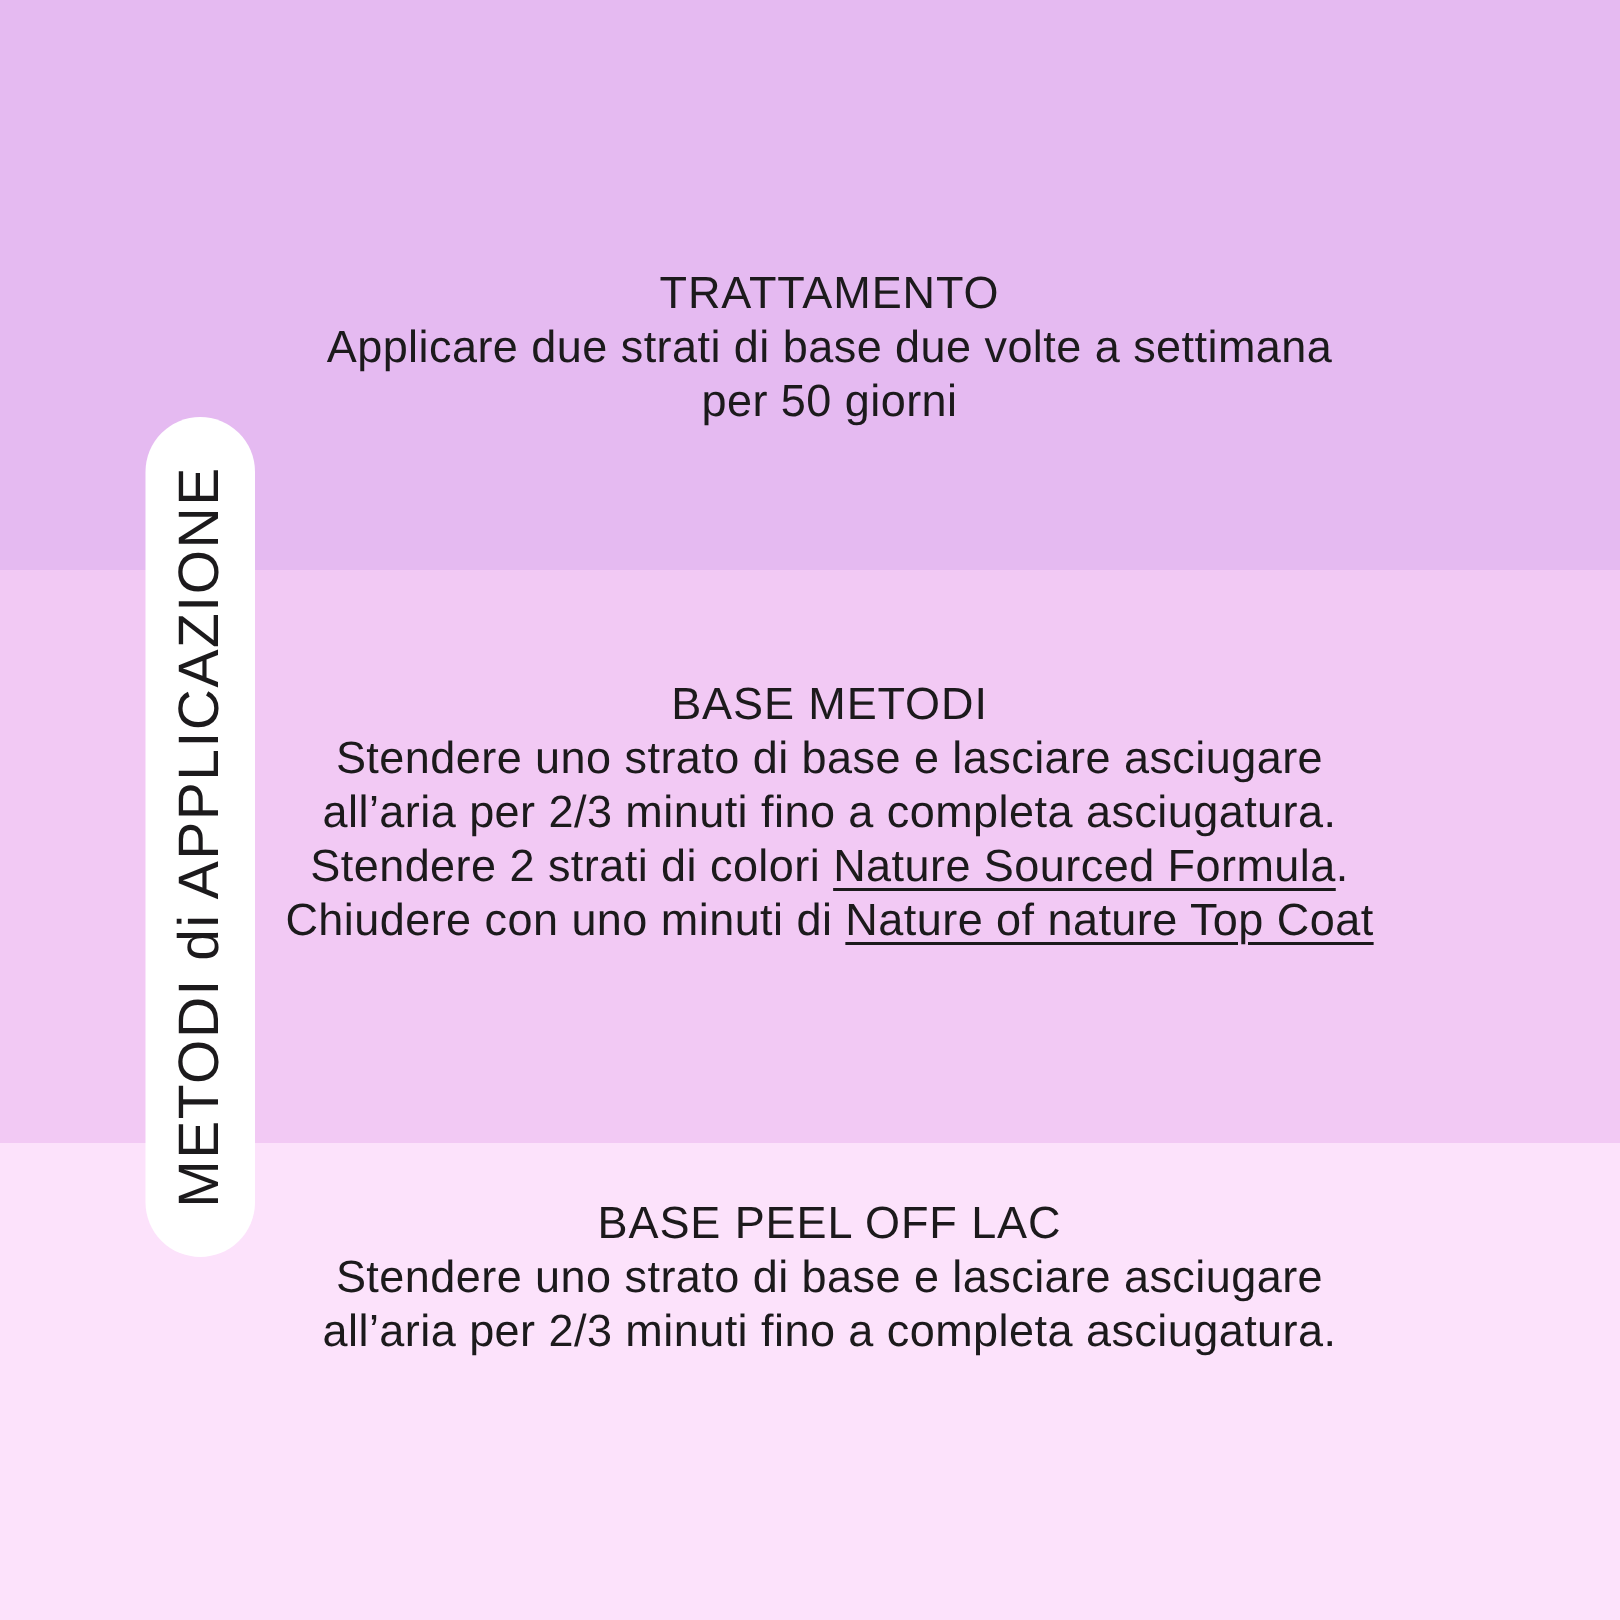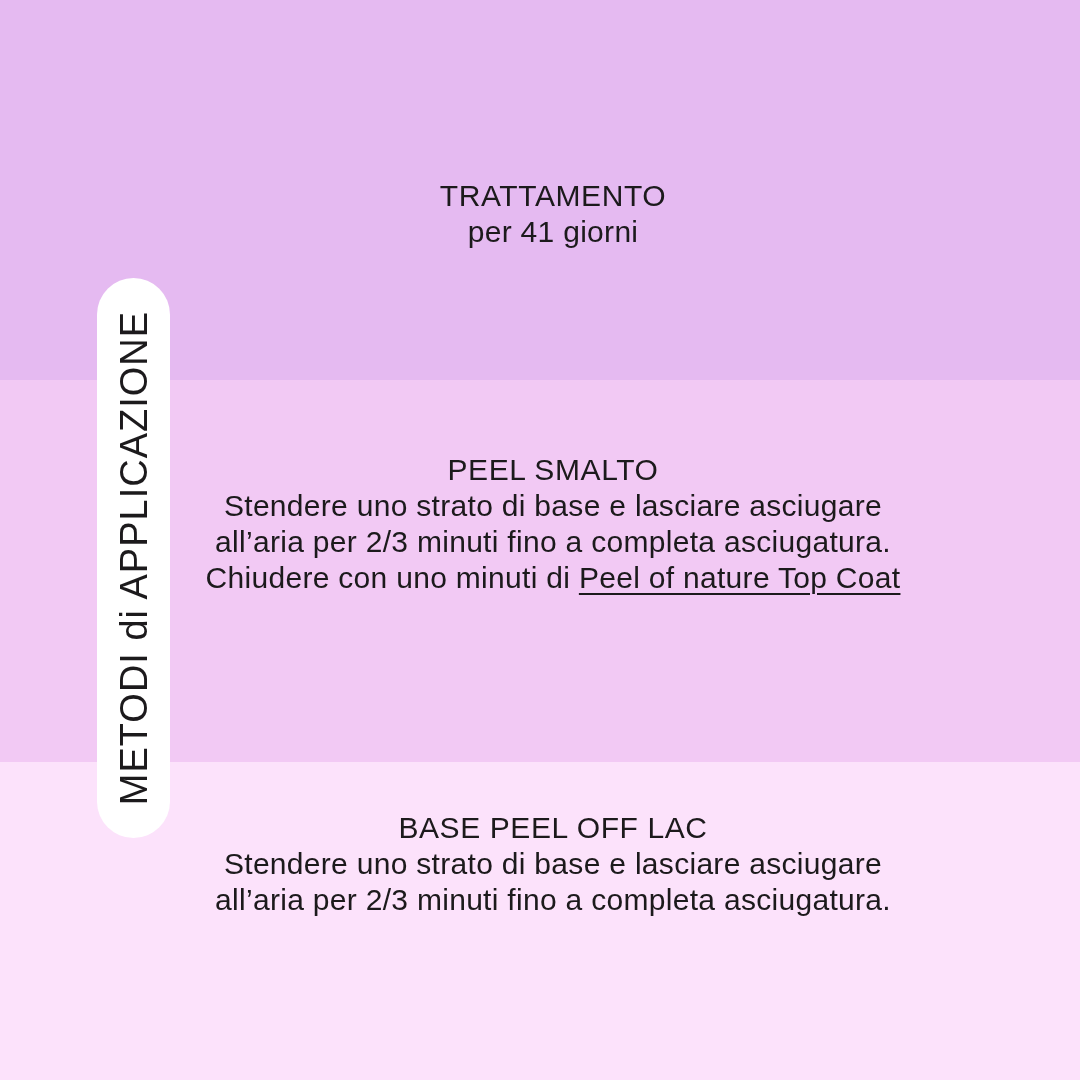--- a/index.html
+++ b/index.html
@@ -29,21 +29,21 @@
     left: 138px;
     width: 830px;
     text-align: center;
     font-size: 30px;
     line-height: 36px;
     font-weight: 400;
     letter-spacing: 0.3px;
   }
   .tb-1 { top: 178px; }
   .tb-2 { top: 72px;  }   
-  .tb-3 { top: 48px;  }   
+  .tb-3 { top: 36px;  }   
 
   .band .text-block { position: absolute; }
 
   .section-title {
     text-transform: none;
     letter-spacing: 0.6px;
   }
   .line { white-space: nowrap; }
 
   .u {
@@ -75,30 +75,32 @@
   }
 </style>
 </head>
 <body>
 
 <div class="canvas">
 
   <section class="band band-top">
     <div class="text-block tb-1">
       <div class="line section-title">TRATTAMENTO</div>
-      <div class="line">per 41 giorni</div>
+      <div class="line">Applicare due strati di base due volte a settimana</div>
+      <div class="line">per 50 giorni</div>
     </div>
   </section>
 
   <section class="band band-middle">
     <div class="text-block tb-2">
-      <div class="line section-title">PEEL SMALTO</div>
+      <div class="line section-title">BASE METODI</div>
       <div class="line">Stendere uno strato di base e lasciare asciugare</div>
       <div class="line">all’aria per 2/3 minuti fino a completa asciugatura.</div>
-      <div class="line"><span>Chiudere con uno minuti di </span><span class="u">Peel of nature Top Coat</span></div>
+      <div class="line"><span>Stendere 2 strati di colori </span><span class="u">Nature Sourced Formula</span><span>.</span></div>
+      <div class="line"><span>Chiudere con uno minuti di </span><span class="u">Nature of nature Top Coat</span></div>
     </div>
   </section>
 
   <section class="band band-bottom">
     <div class="text-block tb-3">
       <div class="line section-title">BASE PEEL OFF LAC</div>
       <div class="line">Stendere uno strato di base e lasciare asciugare</div>
       <div class="line">all’aria per 2/3 minuti fino a completa asciugatura.</div>
     </div>
   </section>

